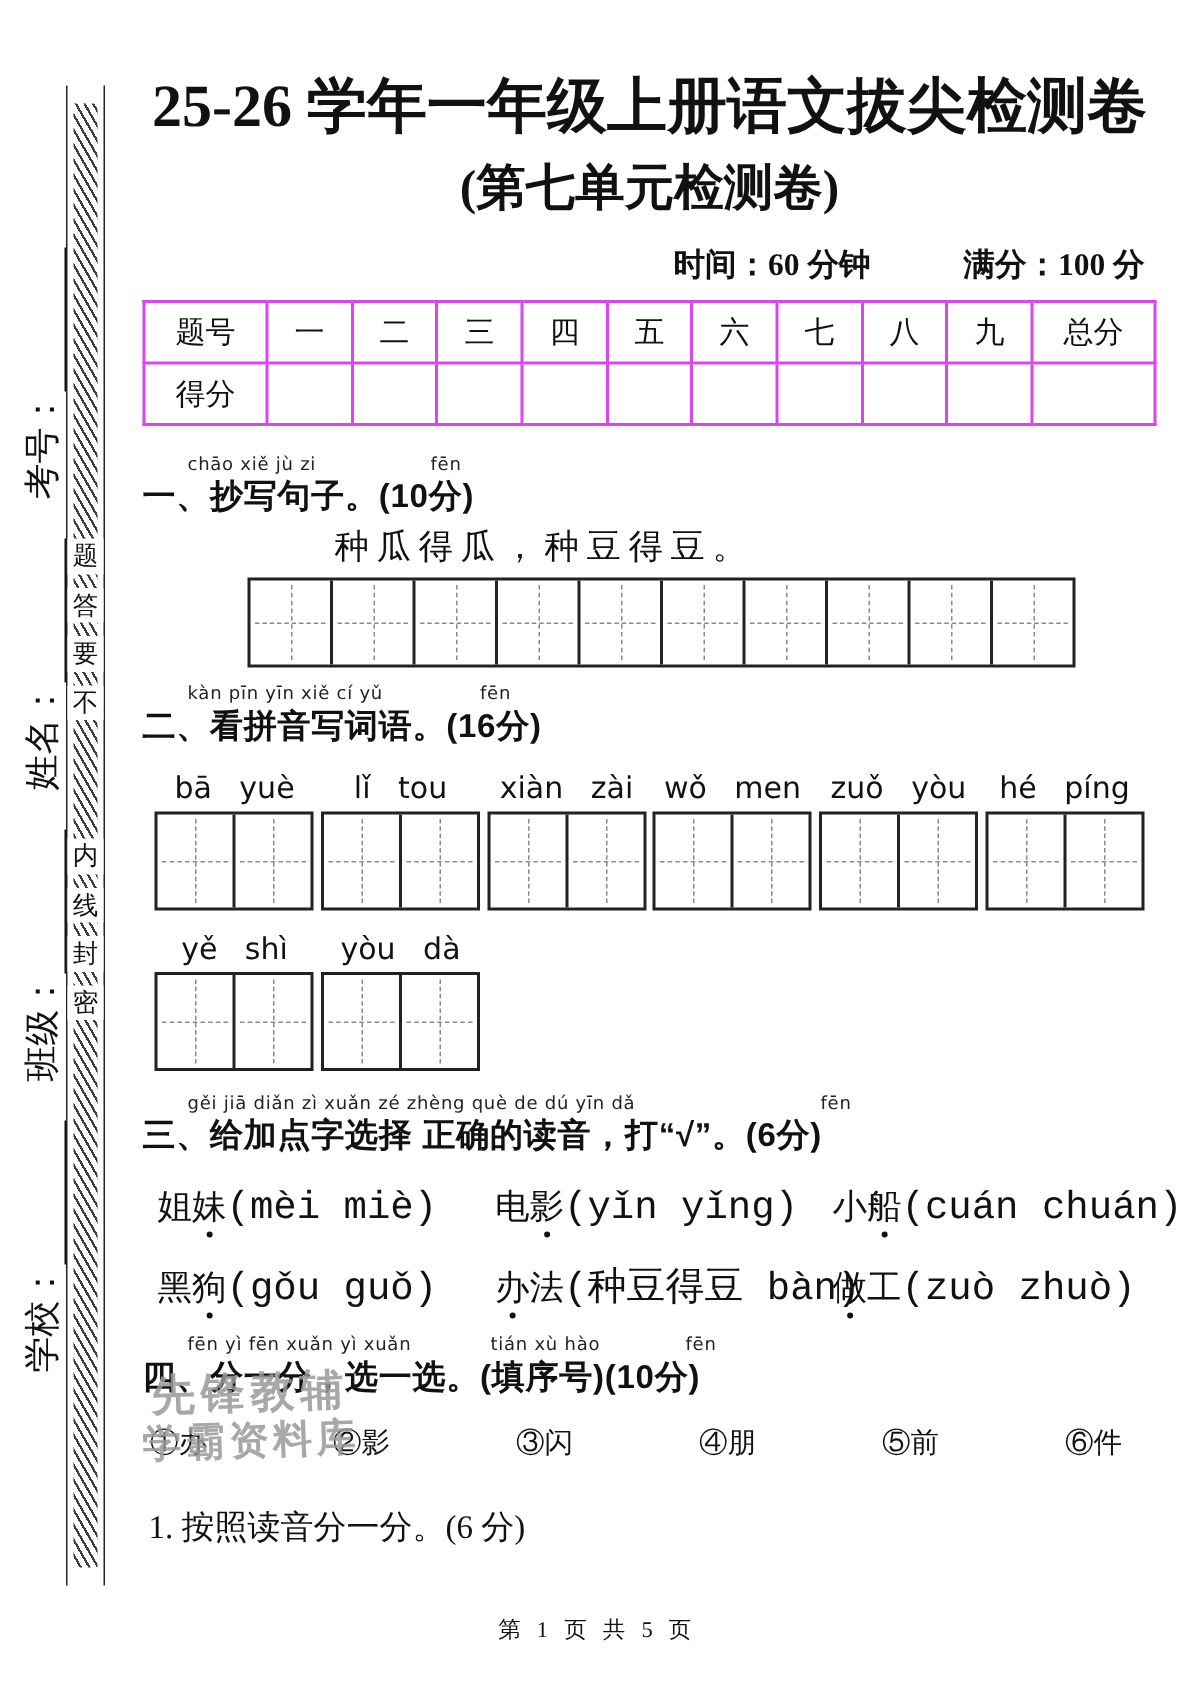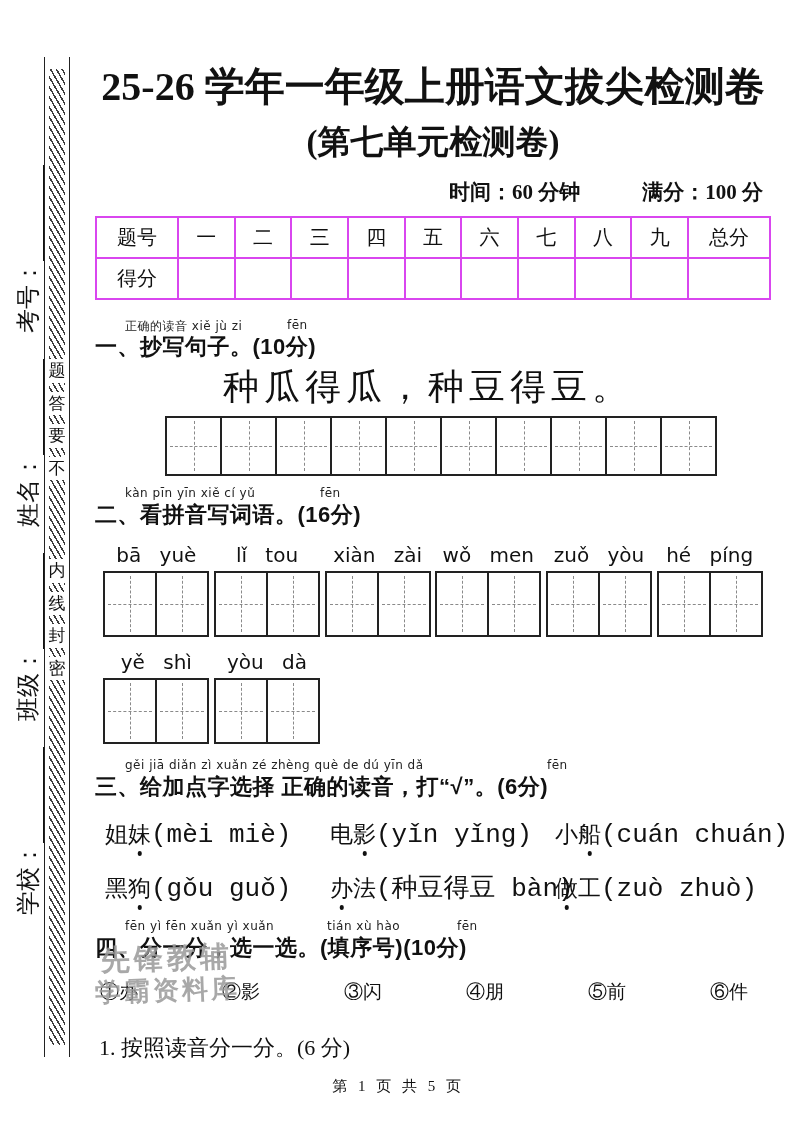--- a/index.html
+++ b/index.html
@@ -26,21 +26,21 @@
     background:repeating-linear-gradient(60deg,#ffffff 0 3.5px,#3c3c3c 3.5px 5px);
   }
   .seal-group{position:absolute;left:0;width:100%;display:flex;flex-direction:column;gap:9px;}
   .seal-group-a{top:302px;}
   .seal-group-b{top:502px;}
   .seal-char{
     position:relative;z-index:1;background:#fff;text-align:center;
     font-size:17px;line-height:1.15;padding:2px 0;
   }
   
-  .content{position:absolute;left:95px;top:40px;width:676px;margin-top:16px;}
+  .content{position:absolute;left:95px;top:40px;width:676px;}
   .title{font-size:40px;font-weight:700;text-align:center;margin:8px 0 0 0;line-height:1.15;}
   .subtitle{font-size:33px;font-weight:700;text-align:center;margin:13px 0 0 0;line-height:1.2;}
   .exam-info{display:flex;justify-content:flex-end;gap:62px;font-size:21px;font-weight:700;margin-top:15px;padding-right:8px;}
   
   table.score{border-collapse:collapse;width:100%;margin-top:10px;table-layout:fixed;}
   table.score td{border:2px solid #d946ef;height:33px;text-align:center;font-size:20px;padding:3px;}
   
   .section{position:relative;}
   .heading-wrap{position:relative;padding-top:15px;margin-top:0;}
   .py{
@@ -49,21 +49,21 @@
   }
   .pm{left:30px;}
   .pf1{left:192px;} .pf2{left:225px;} .pf3{left:452px;}
   .pm4b{left:232px;} .pf4{left:362px;}
   h3.sec-title{
     margin:0;font-family:"Liberation Sans","DejaVu Sans",sans-serif;
     font-size:22px;font-weight:700;line-height:1.3;letter-spacing:.5px;
   }
   .sec-1{margin-top:18px;} .sec-2{margin-top:10px;} .sec-3{margin-top:14px;} .sec-4{margin-top:14px;}
   
-  .sentence{font-size:36px;letter-spacing:5px;margin:7px 0 0 128px;line-height:1.1;}
+  .sentence{font-size:23px;letter-spacing:5px;margin:7px 0 0 128px;line-height:1.1;}
   .write-grid{display:flex;border:2.5px solid #222;width:max-content;margin:8px 0 0 70px;background:#fff;}
   .wcell{position:relative;width:53px;height:56px;}
   .wcell + .wcell{border-left:2px solid #222;}
   .wcell::before{content:"";position:absolute;left:50%;top:3px;bottom:3px;border-left:1.5px dashed #8a8a8a;}
   .wcell::after{content:"";position:absolute;top:50%;left:3px;right:3px;border-top:1.5px dashed #8a8a8a;}
   
   .words-grid{display:grid;grid-template-columns:repeat(6,1fr);row-gap:13px;margin-top:14px;padding:0 6px;}
   .word-group{display:flex;flex-direction:column;align-items:center;}
   .word-pinyin{
     font-family:"DejaVu Sans","Liberation Sans",sans-serif;font-size:20px;
@@ -165,21 +165,21 @@
       <td></td>
       <td></td>
       <td></td>
       <td></td>
     </tr>
   </tbody>
     </table>
 
   <div class="section sec-1">
     <div class="heading-wrap">
-      <span class="py pm">正确的读音 xiě jù zi</span>
+      <span class="py pm">chāo xiě jù zi</span>
       <span class="py pf1">fēn</span>
       <h3 class="sec-title">一、抄写句子。(10分)</h3>
     </div>
     <div class="sentence">种瓜得瓜，种豆得豆。</div>
     <div class="write-grid">
       <div class="wcell"></div>
       <div class="wcell"></div>
       <div class="wcell"></div>
       <div class="wcell"></div>
       <div class="wcell"></div>

